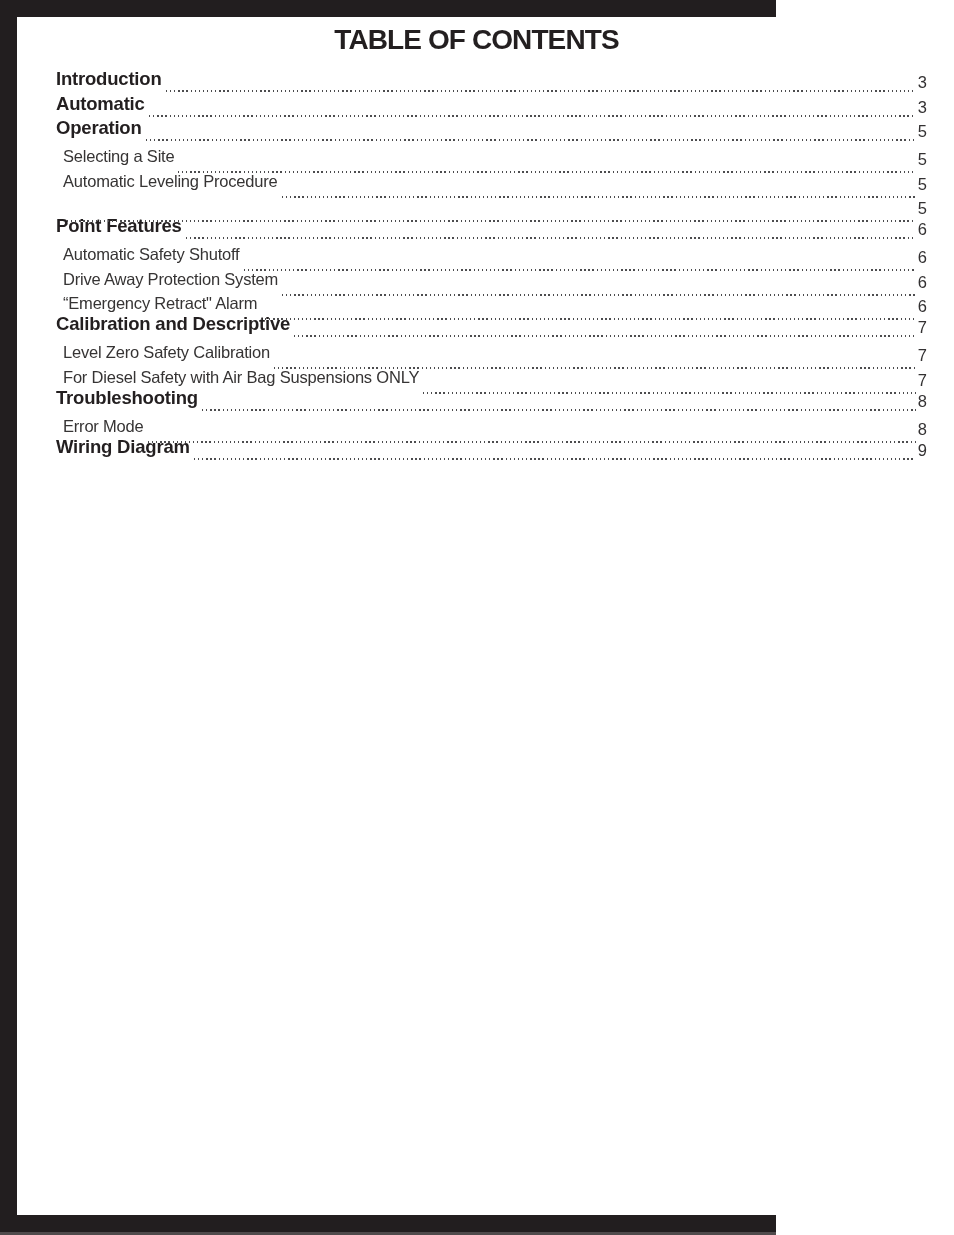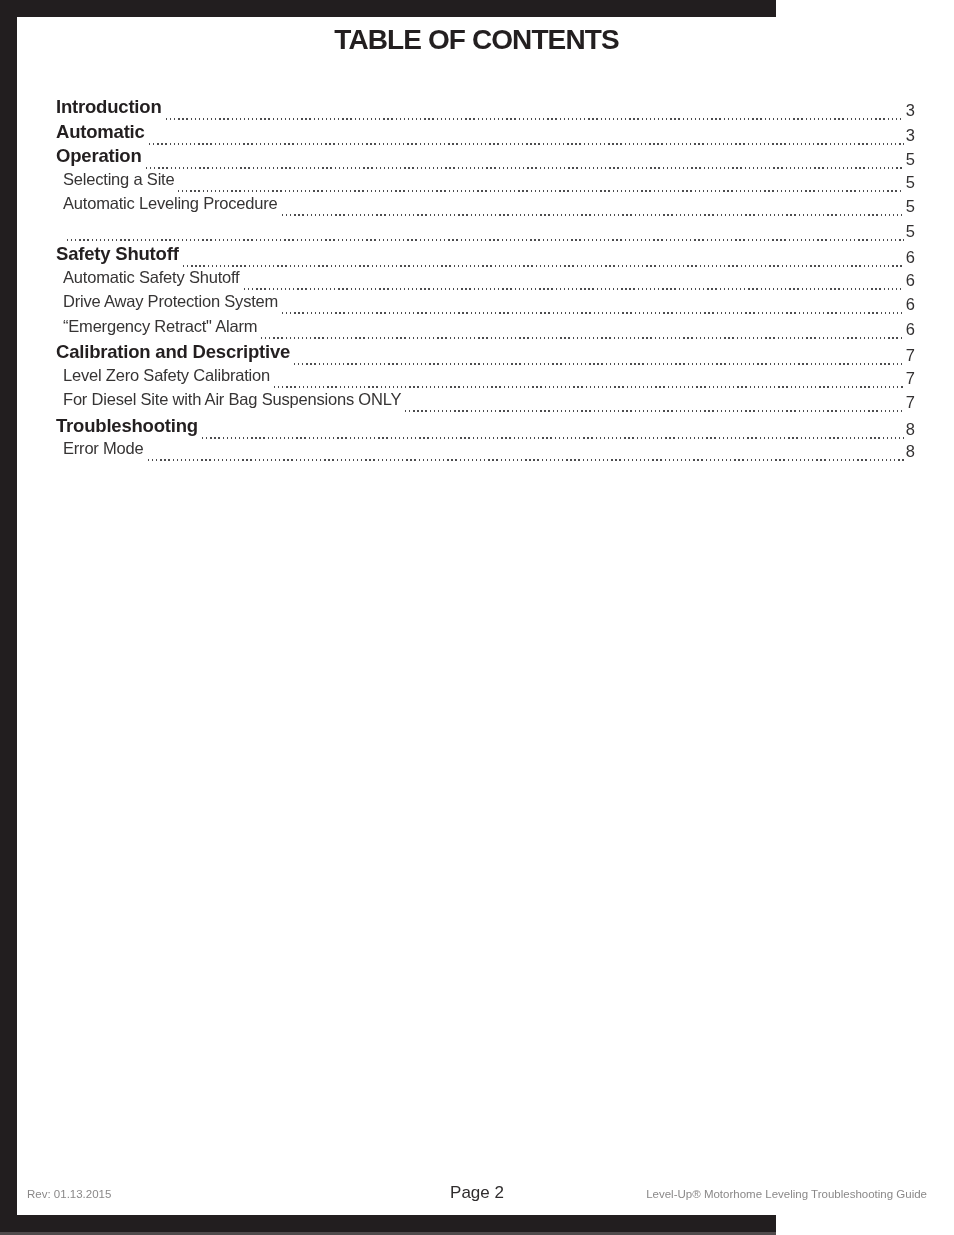--- a/index.html
+++ b/index.html
@@ -36,37 +36,37 @@
     position:absolute;top:6px;left:0;right:0;
     margin:0;
     text-align:center;
     font-size:28px;
     line-height:34px;
     font-weight:700;
     letter-spacing:-0.9px;
     color:var(--heading-text);
   }
   .toc{
-    position:absolute;top:51px;left:39px;right:21px;margin-top:28px;
+    position:absolute;top:51px;left:39px;right:9px;
   }
   .row{
     display:flex;
     align-items:baseline;
     height:24.5px;
   }
   .row .label{
     white-space:nowrap;
     letter-spacing:-0.2px;
   }
   .row.lvl1 .label{
     font-weight:700;
     font-size:18.5px;
     color:var(--heading-text);
   }
-  .row.lvl2{ padding-left:7px; }
+  .row.lvl2{ padding-left:7px;align-items:flex-end; }
   .row.lvl2 .label{
     font-size:16.5px;
     color:var(--body-text);
   }
   .leader{
     flex:1;
     height:0;
     position:relative;
     margin-left:4px;
     min-width:12px;
@@ -130,21 +130,21 @@
         <div class="row lvl2">
     <span class="label">Automatic Leveling Procedure</span>
     <span class="leader"></span>
     <span class="num">5</span>
   </div>
         <div class="row lvl2">
     <span class="leader"></span>
     <span class="num">5</span>
   </div>
         <div class="row lvl1">
-    <span class="label">Safety Shutoff</span>
+    <span class="label">Point Features</span>
     <span class="leader"></span>
     <span class="num">6</span>
   </div>
         <div class="row lvl2">
     <span class="label">Automatic Safety Shutoff</span>
     <span class="leader"></span>
     <span class="num">6</span>
   </div>
         <div class="row lvl2">
     <span class="label">Drive Away Protection System</span>
@@ -160,35 +160,35 @@
     <span class="label">Calibration and Descriptive</span>
     <span class="leader"></span>
     <span class="num">7</span>
   </div>
         <div class="row lvl2">
     <span class="label">Level Zero Safety Calibration</span>
     <span class="leader"></span>
     <span class="num">7</span>
   </div>
         <div class="row lvl2">
-    <span class="label">For Diesel Site with Air Bag Suspensions ONLY</span>
+    <span class="label">For Diesel Safety with Air Bag Suspensions ONLY</span>
     <span class="leader"></span>
     <span class="num">7</span>
   </div>
         <div class="row lvl1">
     <span class="label">Troubleshooting</span>
     <span class="leader"></span>
     <span class="num">8</span>
   </div>
         <div class="row lvl2">
     <span class="label">Error Mode</span>
     <span class="leader"></span>
     <span class="num">8</span>
   </div>
+        <div class="row lvl1">
+    <span class="label">Wiring Diagram</span>
+    <span class="leader"></span>
+    <span class="num">9</span>
+  </div>
       </div>
-    <div class="footer">
-      <span class="footer-left">Rev: 01.13.2015</span>
-      <span class="footer-center">Page 2</span>
-      <span class="footer-right">Level-Up® Motorhome Leveling Troubleshooting Guide</span>
-    </div>
   </div>
   <div class="frame-bottom-edge"></div>
 </div>
 
 </body></html>

